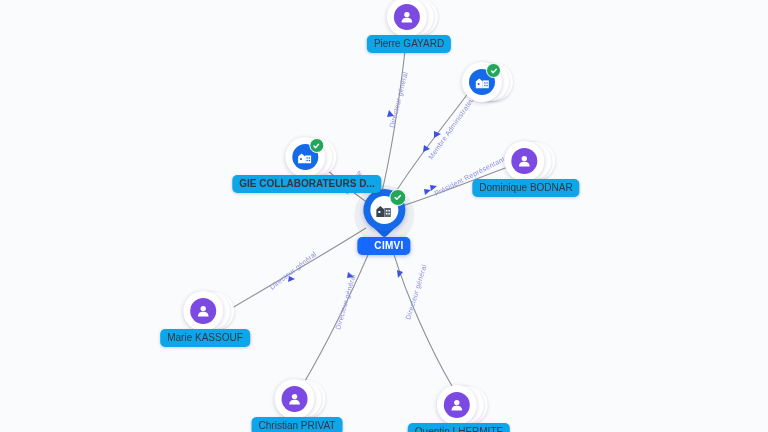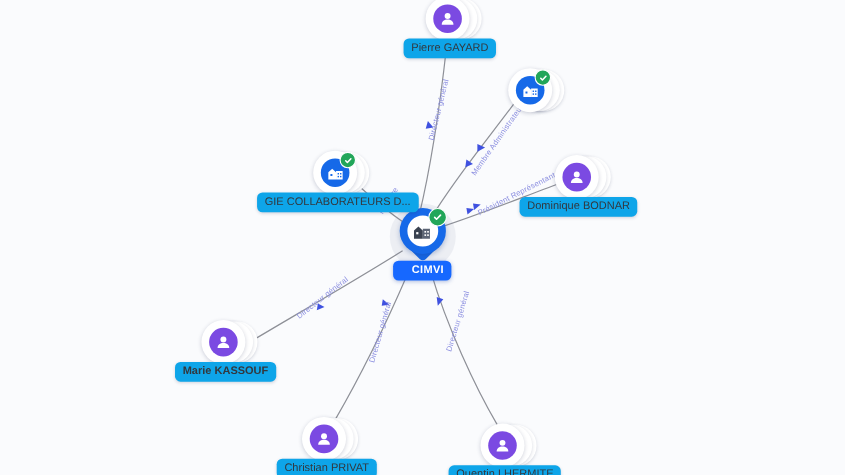--- a/index.html
+++ b/index.html
@@ -305,21 +305,21 @@
         <svg width="14" height="14" viewBox="0 0 14 14">
           <circle cx="7" cy="4.6" r="2.7" fill="#ffffff"></circle>
           <path d="M1.7 12.4 C1.7 9.2 4.1 7.8 7 7.8 C9.9 7.8 12.3 9.2 12.3 12.4 Z" fill="#ffffff"></path>
         </svg>
       </div>
     </div>
   </div>
   <div class="node-label">Dominique BODNAR</div>
 </div>
 
-<div class="node" style="left:307px; top:164px;">
+<div class="node" style="left:307px; top:164px;font-weight:bold;">
   <div class="node-art">
     <div class="stack3"></div>
     <div class="stack2"></div>
     <div class="avatar">
       <div class="avatar-inner company">
         <svg width="15" height="13" viewBox="0 0 15 13">
           <path d="M0.8 12.2 L0.8 5.6 L4.3 2.4 L7.8 5.6 L7.8 12.2 Z" fill="#ffffff"></path>
           <path d="M7.8 12.2 L7.8 4.4 L13.8 4.4 L13.8 12.2 Z" fill="#ffffff"></path>
           <rect x="2.7" y="7.2" width="1.8" height="1.8" fill="#1669e8"></rect>
           <rect x="9.2" y="6.3" width="1.3" height="1.3" fill="#1669e8"></rect>
@@ -331,21 +331,21 @@
       <div class="check-badge">
         <svg width="8" height="8" viewBox="0 0 8 8">
           <path d="M1.6 4.1 L3.1 5.7 L6.3 2.3" stroke="#ffffff" stroke-width="1.4" fill="none" stroke-linecap="round" stroke-linejoin="round"></path>
         </svg>
       </div>
     </div>
   </div>
   <div class="node-label">GIE COLLABORATEURS D...</div>
 </div>
 
-<div class="node" style="left:205px; top:318px;font-weight:bold;">
+<div class="node" style="left:205px; top:318px;">
   <div class="node-art">
     <div class="stack3"></div>
     <div class="stack2"></div>
     <div class="avatar">
       <div class="avatar-inner person">
         <svg width="14" height="14" viewBox="0 0 14 14">
           <circle cx="7" cy="4.6" r="2.7" fill="#ffffff"></circle>
           <path d="M1.7 12.4 C1.7 9.2 4.1 7.8 7 7.8 C9.9 7.8 12.3 9.2 12.3 12.4 Z" fill="#ffffff"></path>
         </svg>
       </div>

